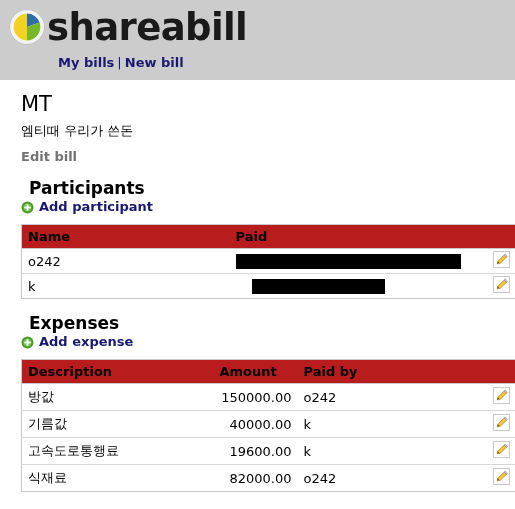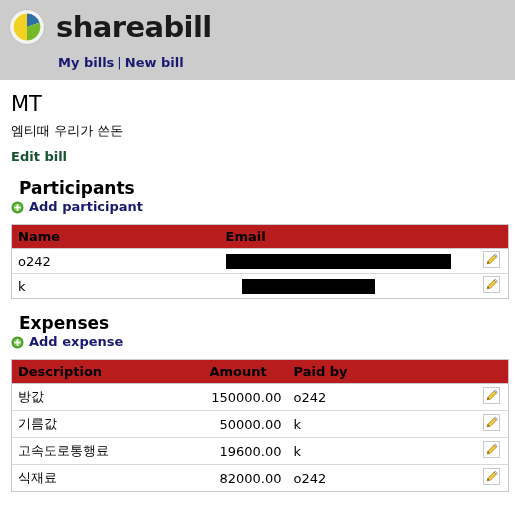--- a/index.html
+++ b/index.html
@@ -36,63 +36,63 @@
     background: #f2f2f2;
     box-shadow: 0 0 0 1px #bdbdbd inset;
     display: flex;
     align-items: center;
     justify-content: center;
     flex: 0 0 auto;
   }
   .logo-badge svg { display: block; }
   .brand-name {
     font-family: "DejaVu Sans", "Liberation Sans", sans-serif;
-    font-size: 29px;
+    font-size: 37px;
     font-weight: bold;
     letter-spacing: -0.6px;
     color: #1a1a1a;
-    margin-left: 11px;
+    margin-left: 2px;
     line-height: 1;
   }
   .navbar {
     padding: 7px 0 0 10px;
     font-size: 13px;
     font-weight: bold;
     margin-left: 48px;
   }
   .navbar a {
     color: #191970;
     text-decoration: none;
   }
   .nav-sep {
     color: #191970;
     padding: 0 3px;
     font-weight: normal;
   }
 
   
   .content {
-    padding: 0 11px;
+    padding: 0 21px;
   }
   h1.bill-title {
     font-family: "DejaVu Sans", "Liberation Sans", sans-serif;
     font-size: 21px;
     font-weight: normal;
     margin: 11px 0 0 0;
     line-height: 1.25;
   }
   .bill-desc {
     font-size: 13px;
     margin: 6px 0 0 0;
     line-height: 1.3;
   }
   .edit-bill-link {
     display: inline-block;
     margin: 9px 0 0 0;
-    color: #14532d;
+    color: #737373;
     font-weight: bold;
     font-size: 13px;
     text-decoration: none;
   }
 
   h2.section-title {
     font-family: "DejaVu Sans", "Liberation Sans", sans-serif;
     font-size: 17px;
     font-weight: bold;
     margin: 13px 0 0 8px;
@@ -233,21 +233,21 @@
 
   <table class="data-table participants-table">
     <colgroup>
       <col class="c-name">
         <col class="c-email">
         <col class="c-act">
     </colgroup>
     <thead>
       <tr>
         <th>Name</th>
-        <th>Email</th>
+        <th>Paid</th>
         <th></th>
       </tr>
     </thead>
     <tbody>
       <tr>
         <td>o242</td>
         <td>
           <span class="redaction" style="width:225px"></span>
         </td>
         <td class="cell-action">
@@ -321,21 +321,21 @@
               <rect x="0" y="0" width="15" height="15" fill="#ffffff"></rect>
               <path d="M3.2 11.8 L3.9 9.3 L10.1 3.1 L12.3 5.3 L6.1 11.5 Z" fill="#f5c83c" stroke="#a07b15" stroke-width="0.7" stroke-linejoin="round"></path>
               <path d="M10.1 3.1 L11.2 2.0 L13.4 4.2 L12.3 5.3 Z" fill="#d8d8d8" stroke="#888888" stroke-width="0.7" stroke-linejoin="round"></path>
               <path d="M3.2 11.8 L3.9 9.3 L5.4 10.8 Z" fill="#6b5412"></path>
             </svg>
           </span>
         </td>
       </tr>
       <tr>
         <td>기름값</td>
-        <td class="col-amount">50000.00</td>
+        <td class="col-amount">40000.00</td>
         <td>k</td>
         <td class="cell-action">
           <span class="edit-btn">
             <svg width="15" height="15" viewBox="0 0 15 15">
               <rect x="0" y="0" width="15" height="15" fill="#ffffff"></rect>
               <path d="M3.2 11.8 L3.9 9.3 L10.1 3.1 L12.3 5.3 L6.1 11.5 Z" fill="#f5c83c" stroke="#a07b15" stroke-width="0.7" stroke-linejoin="round"></path>
               <path d="M10.1 3.1 L11.2 2.0 L13.4 4.2 L12.3 5.3 Z" fill="#d8d8d8" stroke="#888888" stroke-width="0.7" stroke-linejoin="round"></path>
               <path d="M3.2 11.8 L3.9 9.3 L5.4 10.8 Z" fill="#6b5412"></path>
             </svg>
           </span>

